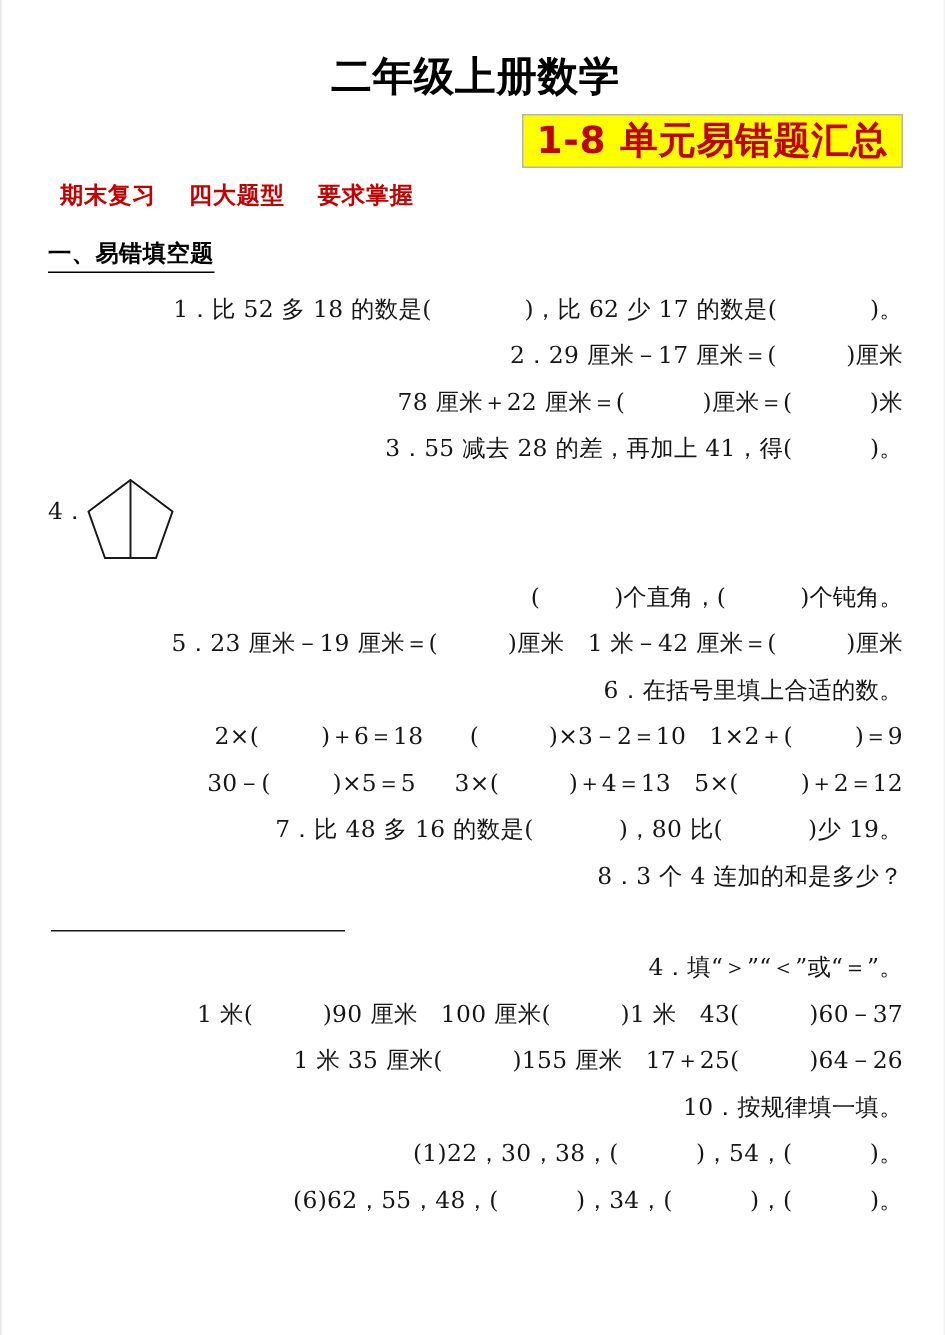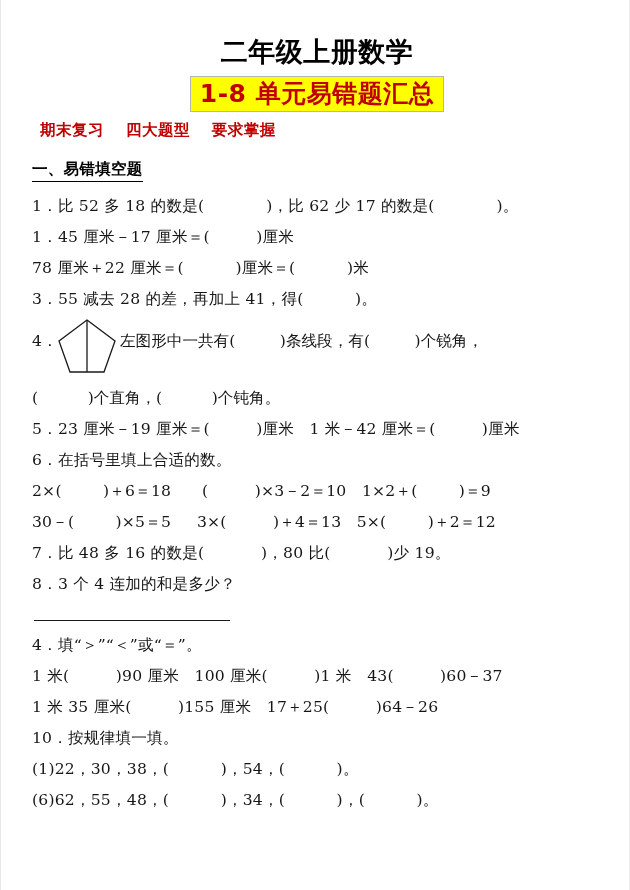--- a/index.html
+++ b/index.html
@@ -33,21 +33,21 @@
     text-align: center;
     font-family: "DejaVu Sans", "Liberation Sans", sans-serif;
     font-weight: bold;
     font-size: 27px;
     letter-spacing: 0.5px;
     color: #000000;
     margin-top: 36px;
     line-height: 1.15;
   }
   .hl-wrap {
-    text-align: center;
+    text-align: right;
     margin-top: 9px;
   }
   .highlight-title {
     display: inline-block;
     background: #ffff00;
     border: 1px solid #b5b5b5;
     color: #c00000;
     font-family: "DejaVu Sans", "Liberation Sans", sans-serif;
     font-weight: bold;
     font-size: 25px;
@@ -72,21 +72,21 @@
     font-size: 15.5px;
     color: #000;
     margin-top: 18px;
     display: inline-block;
     border-bottom: 1.6px solid #000;
     padding-bottom: 1px;
     letter-spacing: 0.3px;
   }
 
   
-  .qlist { margin-top: 9px; }
+  .qlist { margin-top: 9px; text-align: right; }
   .row {
     font-size: 15.6px;
     line-height: 31px;
     white-space: pre;
     color: #161616;
     letter-spacing: 0.2px;
   }
 
   
   .q4 {
@@ -145,34 +145,33 @@
     </div>
 
     <div>
       <div class="section-head">一、易错填空题</div>
     </div>
 
     <div class="qlist">
 
       <div class="row">1．比 52 多 18 的数是(            )，比 62 少 17 的数是(            )。</div>
 
-      <div class="row">1．45 厘米－17 厘米＝(         )厘米</div>
+      <div class="row">2．29 厘米－17 厘米＝(         )厘米</div>
       <div class="row">78 厘米＋22 厘米＝(          )厘米＝(          )米</div>
 
       <div class="row">3．55 减去 28 的差，再加上 41，得(          )。</div>
 
       <div class="q4">
         <span class="q4-num">4．</span>
         <span class="pent">
           <svg width="62" height="58" viewBox="0 0 62 58" xmlns="http://www.w3.org/2000/svg">
             <polygon points="31,3 59,24 48,55 14,55 3,24" fill="none" stroke="#1a1a1a" stroke-width="1.3"></polygon>
             <line x1="31" y1="3" x2="31" y2="55" stroke="#1a1a1a" stroke-width="1.3"></line>
           </svg>
         </span>
-        <span class="q4-text">左图形中一共有(         )条线段，有(         )个锐角，</span>
       </div>
       <div class="q4-line2">(          )个直角，(          )个钝角。</div>
 
       <div class="row">5．23 厘米－19 厘米＝(         )厘米   1 米－42 厘米＝(         )厘米</div>
 
       <div class="row">6．在括号里填上合适的数。</div>
       <div class="row">2×(        )＋6＝18      (         )×3－2＝10   1×2＋(        )＝9</div>
       <div class="row">30－(        )×5＝5     3×(         )＋4＝13   5×(        )＋2＝12</div>
 
       <div class="row">7．比 48 多 16 的数是(           )，80 比(           )少 19。</div>

